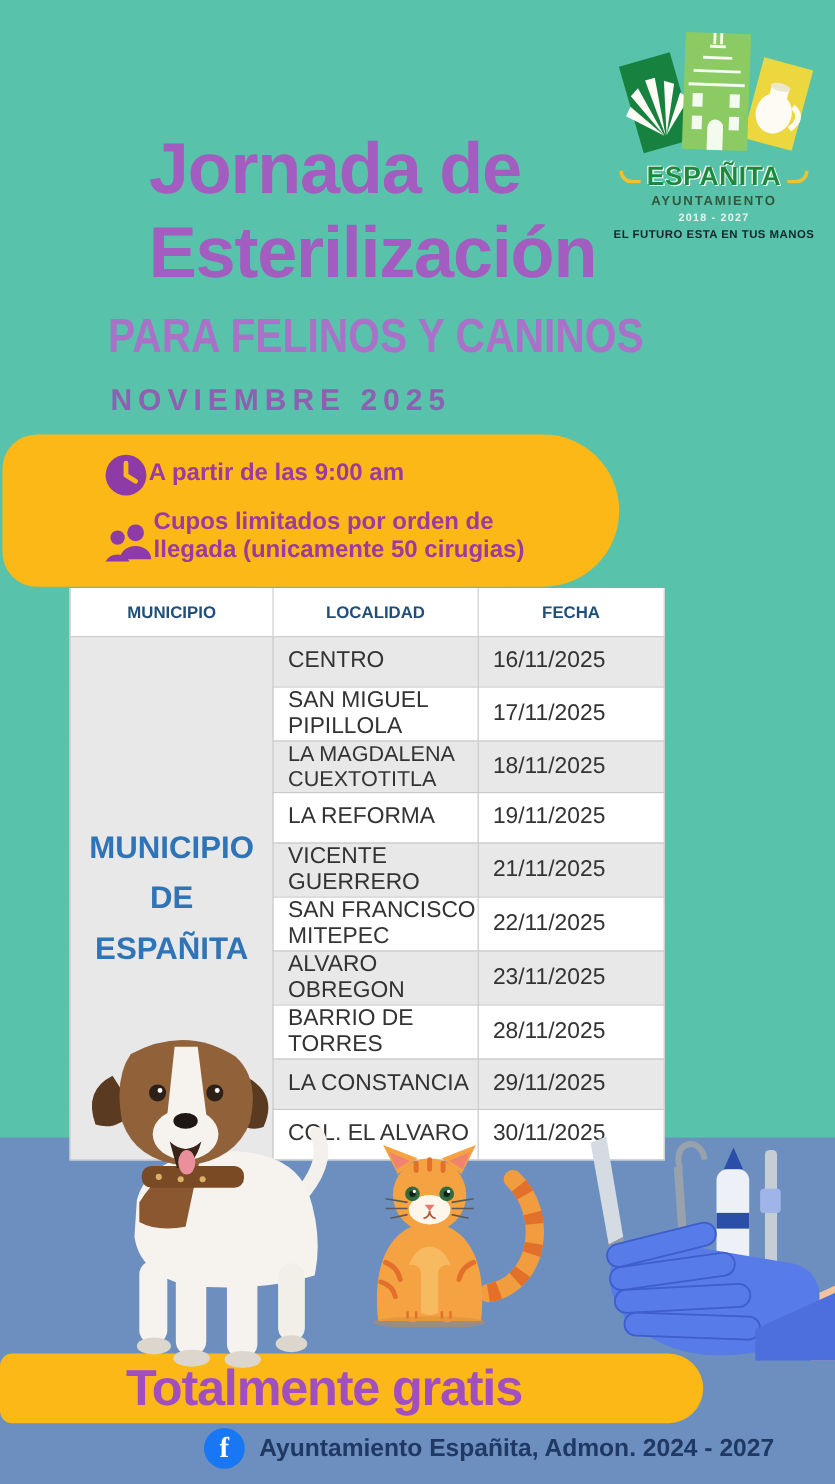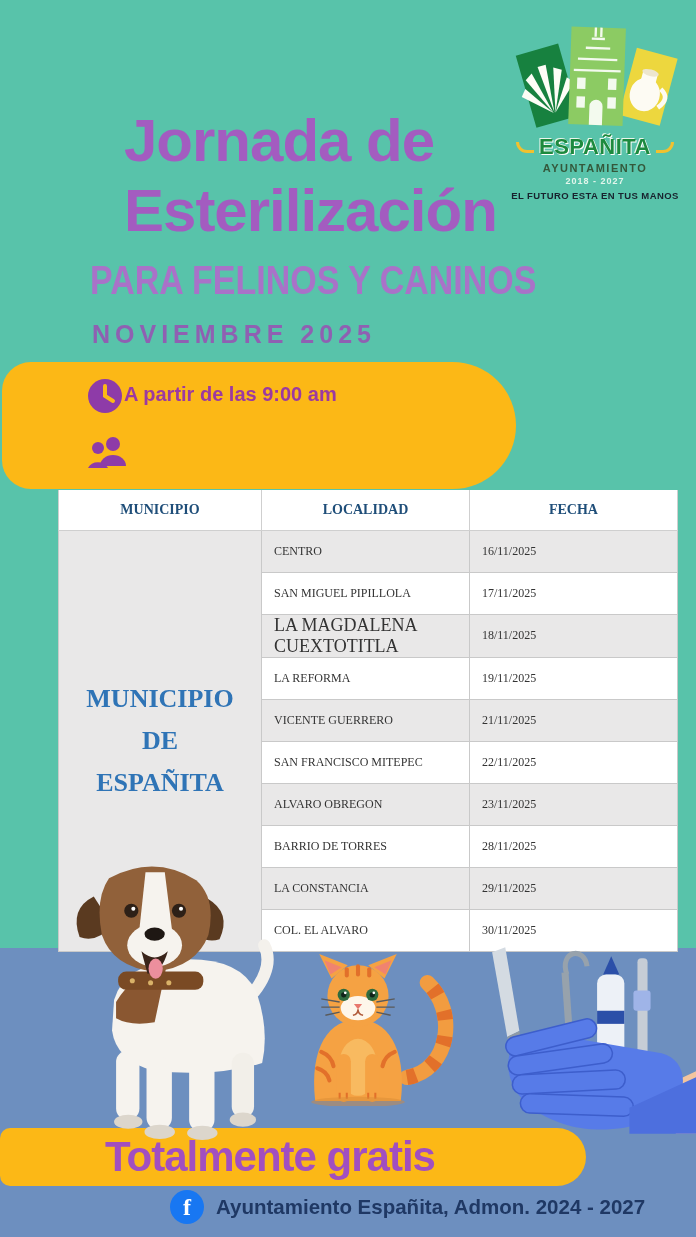--- a/index.html
+++ b/index.html
@@ -30,25 +30,25 @@
           color:#8F60B2; font-weight:800; font-size:25px; letter-spacing:5px; }
 
   
   .infobox{ position:absolute; left:2px; top:362px; width:514px; height:127px; background:#FCB816;
             border-radius:30px 66px 66px 30px; padding:15px 10px 0 84px; z-index:1; }
   .info-item{ display:flex; align-items:flex-start; gap:0; margin-bottom:9px; }
   .info-text{ color:#9C3AA0; font-weight:800; font-size:20px; line-height:23px; max-width:352px; }
   .info-icon{ flex:0 0 auto; }
 
   
-  table.sched{ position:absolute; left:58px; top:490px; width:620px; border-collapse:collapse;
-               background:#fff; font-family:Liberation Serif, serif; }
+  table.sched{ position:absolute; left:58px; top:490px; width:496px; border-collapse:collapse;
+               background:#fff; font-family:Liberation Sans, sans-serif; }
   .sched th{ height:40px; color:#1F4E79; font-weight:700; font-size:14px; text-align:center;
              background:#fff; border:1px solid #cfcfcf; border-top:none; }
-  .sched td{ height:42px; font-size:12px; color:#333; border:1px solid #c9c9c9; padding-left:12px; }
+  .sched td{ height:42px; font-size:19px; color:#333; border:1px solid #c9c9c9; padding-left:12px; }
   .sched col.c1{ width:202px; } .sched col.c2{ width:207px; } .sched col.c3{ width:207px; }
   .sched tbody tr:nth-child(odd) td.stripe{ background:#E9E8E8; }
   .sched tbody tr:nth-child(even) td.stripe{ background:#ffffff; }
   .sched tbody tr:nth-child(3) td.loc{ font-size:18px; }
   .sched td.mun{ background:#E9E8E8; text-align:center; padding:0;
                  color:#2F74B6; font-size:26px; font-weight:600; line-height:42px; }
 
   
   .dog{ position:absolute; left:52px; top:858px; z-index:5; }
   .cat{ position:absolute; left:256px; top:950px; z-index:2; }
@@ -136,20 +136,21 @@
     </div>
     <div class="info-item">
       <svg class="info-icon" width="42" height="42" viewBox="0 0 42 42" style="margin-top:8px;">
         <g fill="#8E3BA8">
           <circle cx="27" cy="12" r="7"></circle>
           <path d="M14,34 a13,11 0 0 1 26,0 z"></path>
           <circle cx="12" cy="16" r="6"></circle>
           <path d="M2,36 a11,10 0 0 1 20,0 z"></path>
         </g>
       </svg>
+      <div class="info-text">Cupos limitados por orden de llegada (unicamente 50 cirugias)</div>
     </div>
   </div>
 
   <table class="sched">
     <colgroup>
         <col class="c1">
         <col class="c2">
         <col class="c3">
       </colgroup>
     <thead>

